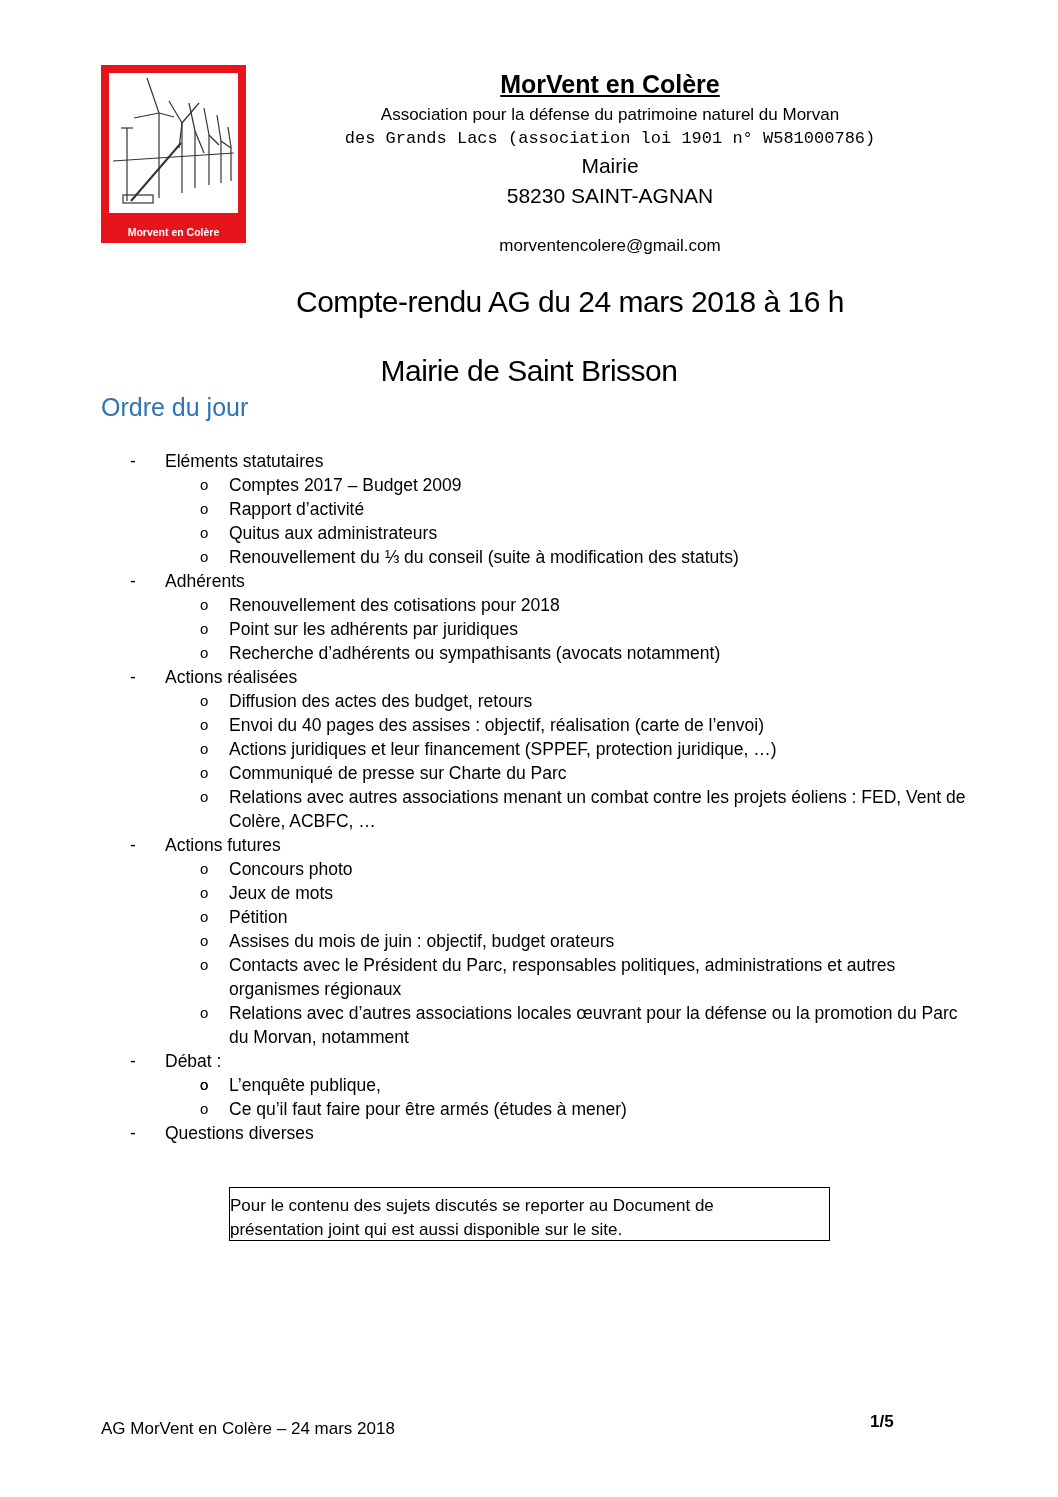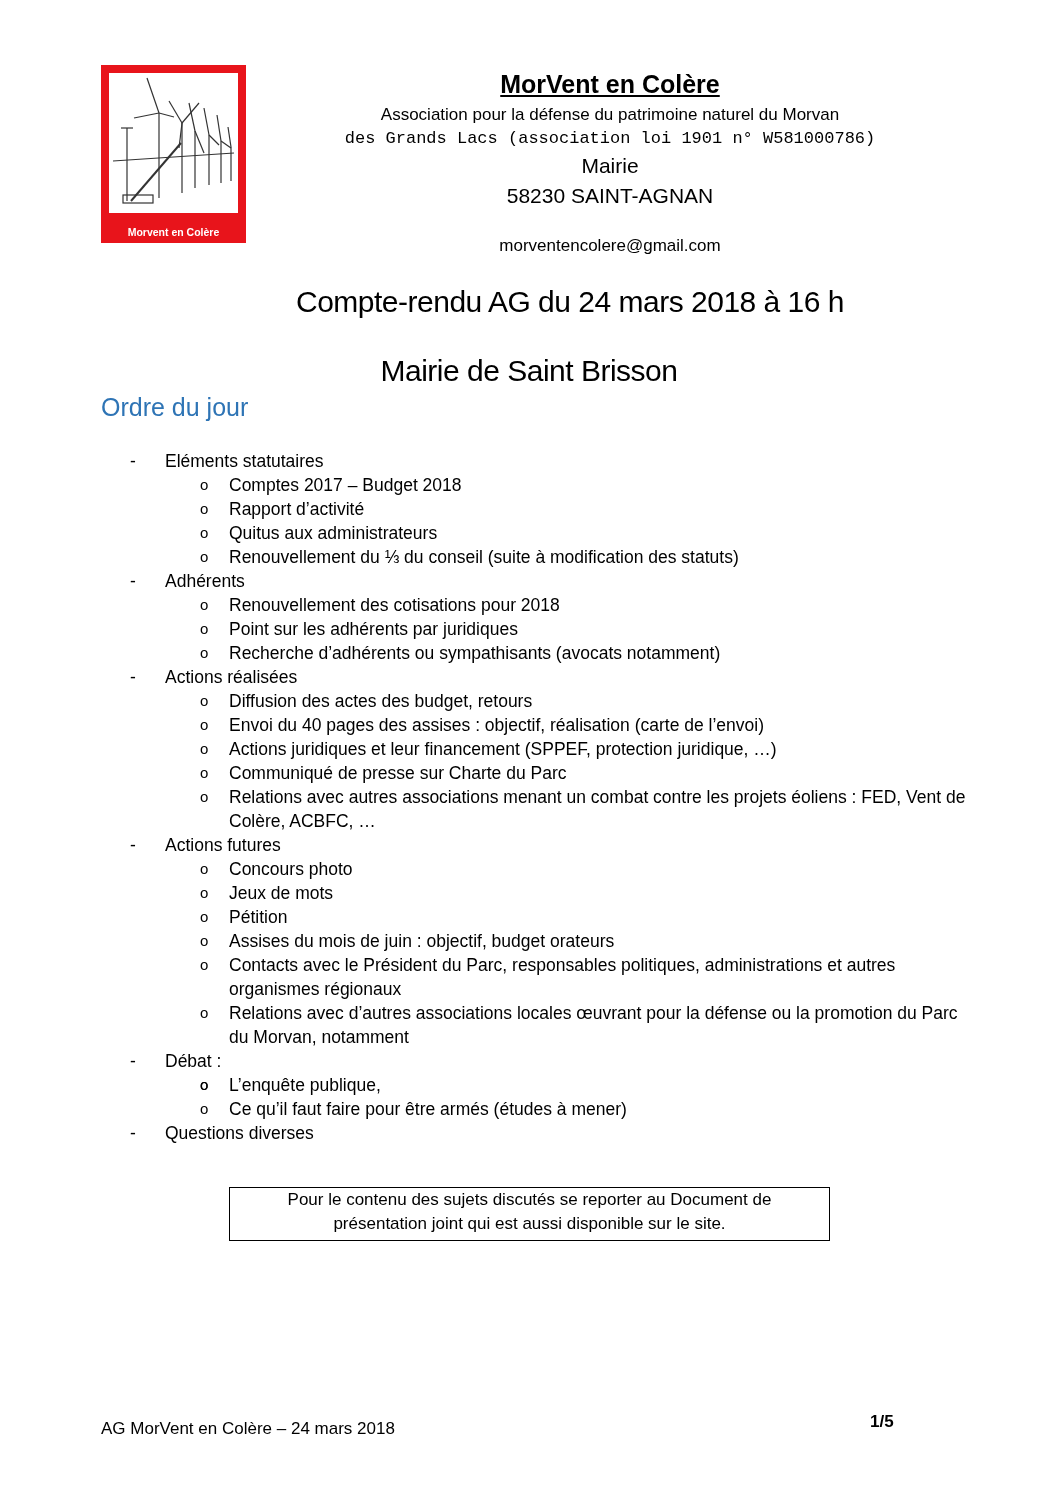--- a/index.html
+++ b/index.html
@@ -17,21 +17,21 @@
   .email{top:236px;font-size:17px;}
   .title{position:absolute;left:0;width:1058px;text-align:center;font-size:30px;letter-spacing:-0.5px;}
   .t1{top:285px;padding-left:41px;}
   .t2{top:331px;margin-top:23px;}
   .section{position:absolute;left:101px;top:393px;font-size:25px;color:#2e74b5;}
   .agenda{position:absolute;left:130px;top:449px;width:840px;font-size:17.5px;line-height:24px;}
   .lvl1{position:relative;padding-left:35px;}
   .lvl1 .dash{position:absolute;left:0;top:0;}
   .lvl2{position:relative;padding-left:99px;}
   .lvl2 .bul{position:absolute;left:70px;top:0;font-size:15px;}
-  .box{position:absolute;left:229px;top:1187px;width:601px;height:54px;border:1.5px solid #000;box-sizing:border-box;text-align:center;font-size:17px;line-height:24px;padding-top:0;}
+  .box{position:absolute;left:229px;top:1187px;width:601px;height:54px;border:1.5px solid #000;box-sizing:border-box;font-size:17px;line-height:24px;padding-top:6px;}
   .footer-left{position:absolute;left:101px;top:1412px;font-size:17px;margin-top:7px;}
   .footer-right{position:absolute;left:870px;top:1412px;font-size:17px;font-weight:bold;}
 </style>
 </head>
 <body>
 
 <div class="logo">
   <div class="logo-inner">
     <svg width="129" height="140" viewBox="0 0 129 140">
       <g stroke="#333" stroke-width="1.2" fill="none">
@@ -72,21 +72,21 @@
 <div class="hdr cp">58230 SAINT-AGNAN</div>
 <div class="hdr email">morventencolere@gmail.com</div>
 
 <div class="title t1">Compte-rendu AG du 24 mars 2018 à 16 h</div>
 <div class="title t2">Mairie de Saint Brisson</div>
 
 <div class="section">Ordre du jour</div>
 
 <div class="agenda" id="agenda">
     <div class="lvl1"><span class="dash">-</span><span>Eléments statutaires</span></div>
-    <div class="lvl2"><span class="bul">o</span><span>Comptes 2017 – Budget 2018</span></div>
+    <div class="lvl2"><span class="bul">o</span><span>Comptes 2017 – Budget 2009</span></div>
     <div class="lvl2"><span class="bul">o</span><span>Rapport d’activité</span></div>
     <div class="lvl2"><span class="bul">o</span><span>Quitus aux administrateurs</span></div>
     <div class="lvl2"><span class="bul">o</span><span>Renouvellement du ⅓ du conseil (suite à modification des statuts)</span></div>
     <div class="lvl1"><span class="dash">-</span><span>Adhérents</span></div>
     <div class="lvl2"><span class="bul">o</span><span>Renouvellement des cotisations pour 2018</span></div>
     <div class="lvl2"><span class="bul">o</span><span>Point sur les adhérents par juridiques</span></div>
     <div class="lvl2"><span class="bul">o</span><span>Recherche d’adhérents ou sympathisants (avocats notamment)</span></div>
     <div class="lvl1"><span class="dash">-</span><span>Actions réalisées</span></div>
     <div class="lvl2"><span class="bul">o</span><span>Diffusion des actes des budget, retours</span></div>
     <div class="lvl2"><span class="bul">o</span><span>Envoi du 40 pages des assises : objectif, réalisation (carte de l’envoi)</span></div>

